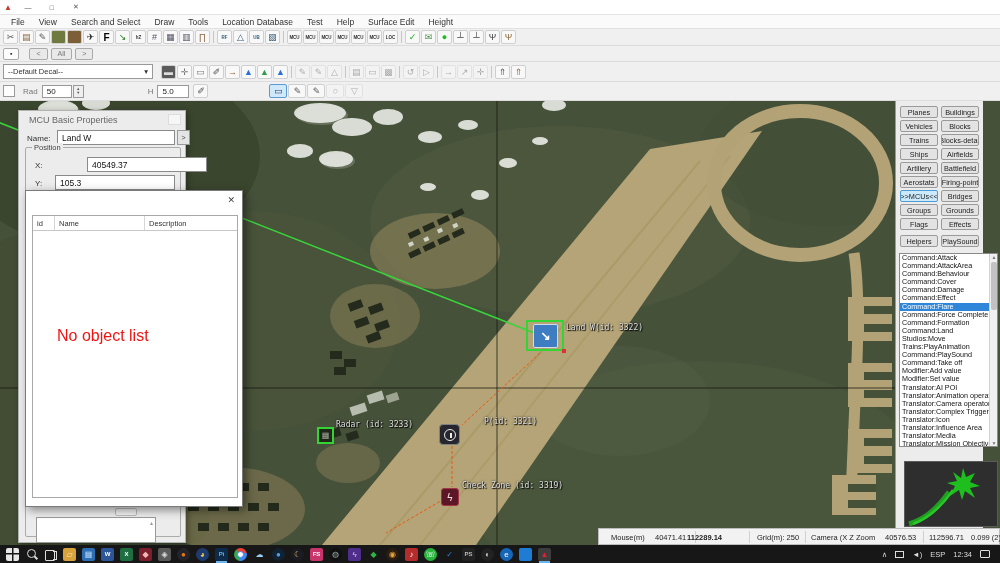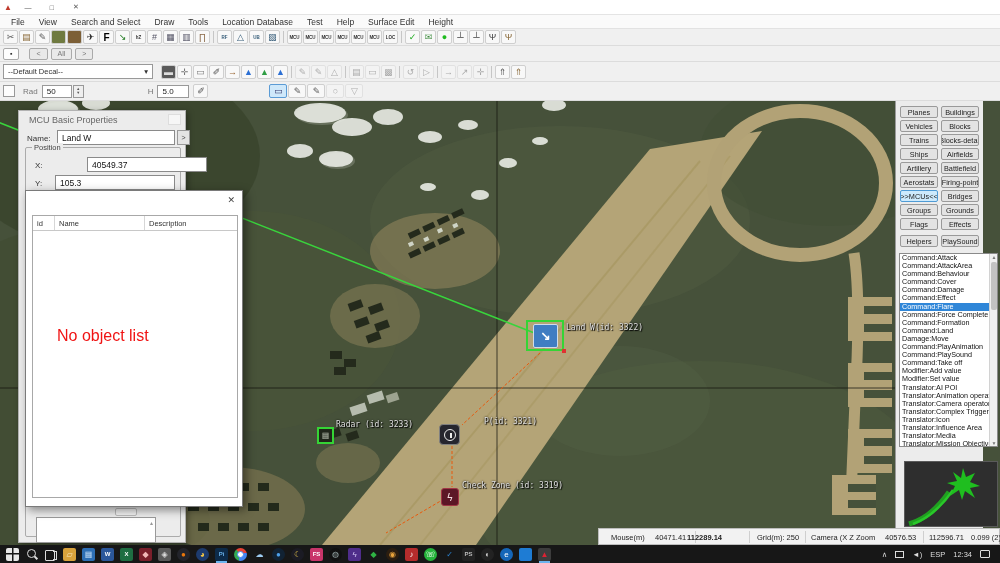--- a/index.html
+++ b/index.html
@@ -462,22 +462,22 @@
         <div class="rp-item">Command:Attack</div>
             <div class="rp-item">Command:AttackArea</div>
             <div class="rp-item">Command:Behaviour</div>
             <div class="rp-item">Command:Cover</div>
             <div class="rp-item">Command:Damage</div>
             <div class="rp-item">Command:Effect</div>
             <div class="rp-item sel">Command:Flare</div>
             <div class="rp-item">Command:Force Complete</div>
             <div class="rp-item">Command:Formation</div>
             <div class="rp-item">Command:Land</div>
-            <div class="rp-item">Damage:Move</div>
-            <div class="rp-item">Command:PlayAnimation</div>
+            <div class="rp-item">Studios:Move</div>
+            <div class="rp-item">Trains:PlayAnimation</div>
             <div class="rp-item">Command:PlaySound</div>
             <div class="rp-item">Command:Take off</div>
             <div class="rp-item">Modifier:Add value</div>
             <div class="rp-item">Modifier:Set value</div>
             <div class="rp-item">Translator:AI POI</div>
             <div class="rp-item">Translator:Animation operator</div>
             <div class="rp-item">Translator:Camera operator</div>
             <div class="rp-item">Translator:Complex Trigger</div>
             <div class="rp-item">Translator:Icon</div>
             <div class="rp-item">Translator:Influence Area</div>

